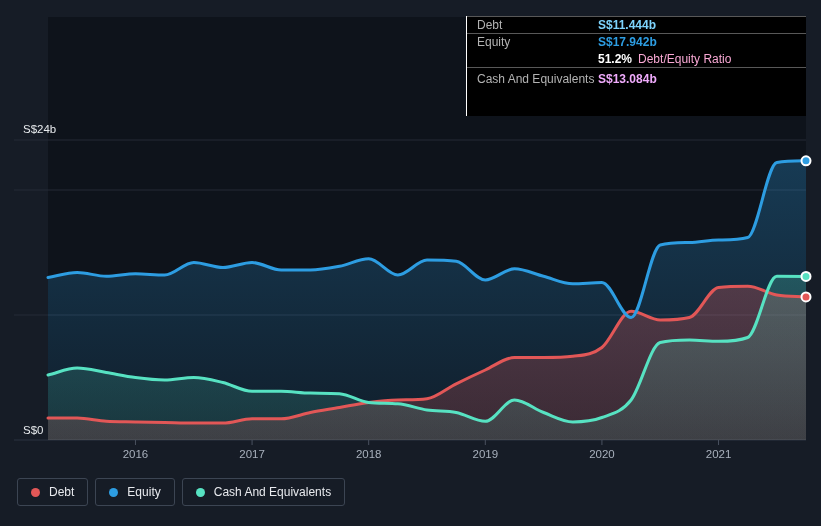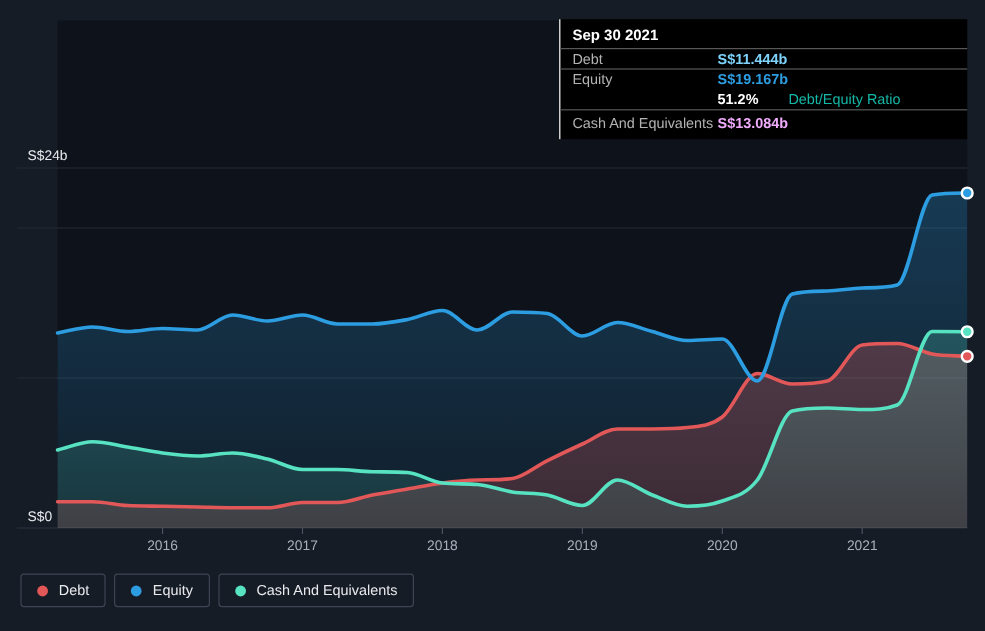--- a/index.html
+++ b/index.html
@@ -9,21 +9,21 @@
   
   .tooltip{position:absolute;left:466px;top:16px;width:340px;height:100px;background:#000;
     border-left:1px solid #ffffff;box-sizing:border-box;color:#b9b9b9;font-size:12px;z-index:5;}
   .tooltip .t-title{font-weight:bold;color:#fff;font-size:12.5px;padding:6px 10px 4px 10px;}
   .tooltip .t-row{display:flex;align-items:center;height:16px;padding:0 10px;border-top:1px solid #585858;}
   .tooltip .t-row.no-sep{border-top:none;height:17px;text-align:right;}
   .tooltip .t-row.tall{height:21px;}
   .tooltip .t-label{width:121px;flex:0 0 auto;color:#b3b3b3;}
   .tooltip .t-value{font-weight:bold;}
   .tooltip .t-ratio-val{color:#fff;font-weight:bold;margin-right:6px;}
-  .tooltip .t-ratio-label{color:#14b8a6;margin-left:19px;}
+  .tooltip .t-ratio-label{color:#f9a8d4;}
   
   .legend{position:absolute;left:17px;top:478px;display:flex;gap:7px;z-index:4;}
   .legend .item{display:flex;align-items:center;gap:9px;height:28px;padding:0 13px;
     border:1px solid #3c4553;border-radius:3px;background:transparent;color:#e8eaee;
     font-size:12px;cursor:pointer;box-sizing:border-box;}
   .legend .dot{width:9px;height:9px;border-radius:50%;flex:0 0 auto;}
 </style>
 </head>
 <body>
 
@@ -68,28 +68,27 @@
       <path d="M48.0,375.0C57.7,372.7,67.4,368.1,77.2,368.1C86.9,368.1,96.6,370.9,106.3,372.5C116.0,374.1,125.7,376.3,135.5,377.5C145.2,378.8,154.9,380.0,164.6,380.0C174.3,380.0,184.1,377.5,193.8,377.5C203.5,377.5,213.2,380.2,222.9,382.5C232.6,384.8,242.4,391.3,252.1,391.3C261.8,391.3,271.5,391.3,281.2,391.3C290.9,391.3,300.7,393.0,310.4,393.1C320.1,393.3,329.8,393.1,339.5,393.8C349.3,394.4,359.0,401.5,368.7,402.5C378.4,403.5,388.1,403.0,397.8,403.8C407.6,404.5,417.3,408.5,427.0,410.0C436.7,411.5,446.4,410.6,456.2,412.5C465.9,414.4,475.6,421.3,485.3,421.3C495.0,421.3,504.7,400.0,514.5,400.0C524.2,400.0,533.9,408.9,543.6,412.5C553.3,416.1,563.1,421.9,572.8,421.9C582.5,421.9,592.2,421.1,601.9,417.5C611.6,413.9,621.4,412.5,631.1,400.0C640.8,387.5,650.5,345.0,660.2,342.5C669.9,340.0,679.7,340.0,689.4,340.0C699.1,340.0,708.8,341.3,718.5,341.3C728.3,341.3,738.0,341.3,747.7,337.5C757.4,333.8,767.1,276.3,776.8,276.3C786.6,276.3,796.3,276.4,806.0,276.4L806.0,440L48.0,440Z" fill="url(#gC)"></path>
       <path d="M48.0,418.1C57.7,418.1,67.4,418.1,77.2,418.1C86.9,418.1,96.6,420.7,106.3,421.3C116.0,421.8,125.7,421.7,135.5,421.9C145.2,422.1,154.9,422.3,164.6,422.5C174.3,422.7,184.1,423.1,193.8,423.1C203.5,423.1,213.2,423.1,222.9,423.1C232.6,423.1,242.4,418.8,252.1,418.8C261.8,418.8,271.5,418.8,281.2,418.8C290.9,418.8,300.7,414.4,310.4,412.5C320.1,410.6,329.8,409.2,339.5,407.5C349.3,405.8,359.0,403.8,368.7,402.5C378.4,401.3,388.1,400.3,397.8,400.0C407.6,399.7,417.3,400.0,427.0,398.8C436.7,397.5,446.4,388.5,456.2,383.8C465.9,379.0,475.6,374.4,485.3,370.0C495.0,365.6,504.7,357.5,514.5,357.5C524.2,357.5,533.9,357.5,543.6,357.5C553.3,357.5,563.1,357.5,572.8,356.3C582.5,355.0,592.2,355.0,601.9,347.5C611.6,340.0,621.4,311.3,631.1,311.3C640.8,311.3,650.5,320.0,660.2,320.0C669.9,320.0,679.7,320.0,689.4,317.5C699.1,315.0,708.8,288.8,718.5,287.5C728.3,286.3,738.0,286.3,747.7,286.3C757.4,286.3,767.1,293.2,776.8,295.0C786.6,296.8,796.3,296.3,806.0,296.9" fill="none" stroke="#e25757" stroke-width="3" stroke-linejoin="round" stroke-linecap="round"></path>
       <path d="M48.0,375.0C57.7,372.7,67.4,368.1,77.2,368.1C86.9,368.1,96.6,370.9,106.3,372.5C116.0,374.1,125.7,376.3,135.5,377.5C145.2,378.8,154.9,380.0,164.6,380.0C174.3,380.0,184.1,377.5,193.8,377.5C203.5,377.5,213.2,380.2,222.9,382.5C232.6,384.8,242.4,391.3,252.1,391.3C261.8,391.3,271.5,391.3,281.2,391.3C290.9,391.3,300.7,393.0,310.4,393.1C320.1,393.3,329.8,393.1,339.5,393.8C349.3,394.4,359.0,401.5,368.7,402.5C378.4,403.5,388.1,403.0,397.8,403.8C407.6,404.5,417.3,408.5,427.0,410.0C436.7,411.5,446.4,410.6,456.2,412.5C465.9,414.4,475.6,421.3,485.3,421.3C495.0,421.3,504.7,400.0,514.5,400.0C524.2,400.0,533.9,408.9,543.6,412.5C553.3,416.1,563.1,421.9,572.8,421.9C582.5,421.9,592.2,421.1,601.9,417.5C611.6,413.9,621.4,412.5,631.1,400.0C640.8,387.5,650.5,345.0,660.2,342.5C669.9,340.0,679.7,340.0,689.4,340.0C699.1,340.0,708.8,341.3,718.5,341.3C728.3,341.3,738.0,341.3,747.7,337.5C757.4,333.8,767.1,276.3,776.8,276.3C786.6,276.3,796.3,276.4,806.0,276.4" fill="none" stroke="#57e2c2" stroke-width="3" stroke-linejoin="round" stroke-linecap="round"></path>
       <path d="M48.0,277.5C57.7,275.8,67.4,272.5,77.2,272.5C86.9,272.5,96.6,276.3,106.3,276.3C116.0,276.3,125.7,273.8,135.5,273.8C145.2,273.8,154.9,275.0,164.6,275.0C174.3,275.0,184.1,262.5,193.8,262.5C203.5,262.5,213.2,267.5,222.9,267.5C232.6,267.5,242.4,262.5,252.1,262.5C261.8,262.5,271.5,270.0,281.2,270.0C290.9,270.0,300.7,270.0,310.4,270.0C320.1,270.0,329.8,268.1,339.5,266.3C349.3,264.4,359.0,258.8,368.7,258.8C378.4,258.8,388.1,275.0,397.8,275.0C407.6,275.0,417.3,260.0,427.0,260.0C436.7,260.0,446.4,260.0,456.2,261.3C465.9,262.5,475.6,280.0,485.3,280.0C495.0,280.0,504.7,268.8,514.5,268.8C524.2,268.8,533.9,273.8,543.6,276.3C553.3,278.8,563.1,283.8,572.8,283.8C582.5,283.8,592.2,282.5,601.9,282.5C611.6,282.5,621.4,317.5,631.1,317.5C640.8,317.5,650.5,247.5,660.2,245.0C669.9,242.5,679.7,242.7,689.4,242.5C699.1,242.3,708.8,240.2,718.5,240.0C728.3,239.8,738.0,240.0,747.7,237.5C757.4,235.0,767.1,164.2,776.8,162.5C786.6,160.8,796.3,160.9,806.0,160.8" fill="none" stroke="#2d9de2" stroke-width="3" stroke-linejoin="round" stroke-linecap="round"></path>
       <circle cx="806" cy="160.8125" r="4.5" fill="#2d9de2" stroke="#ffffff" stroke-width="2"></circle>
       <circle cx="806" cy="276.45" r="4.5" fill="#57e2c2" stroke="#ffffff" stroke-width="2"></circle>
       <circle cx="806" cy="296.95" r="4.5" fill="#e25757" stroke="#ffffff" stroke-width="2"></circle>
     </svg>
 
   <div class="tooltip">
-    <div class="t-title">Sep 30 2021</div>
     <div class="t-row">
       <span class="t-label">Debt</span>
       <span class="t-value" id="tt-debt" style="color: #7dd3fc;">S$11.444b</span>
     </div>
     <div class="t-row">
       <span class="t-label">Equity</span>
-      <span class="t-value" id="tt-equity" style="color: rgb(45, 157, 226);">S$19.167b</span>
+      <span class="t-value" id="tt-equity" style="color: rgb(45, 157, 226);">S$17.942b</span>
     </div>
     <div class="t-row no-sep">
       <span class="t-label"></span>
       <span class="t-ratio-val">51.2%</span>
       <span class="t-ratio-label">Debt/Equity Ratio</span>
     </div>
     <div class="t-row tall">
       <span class="t-label">Cash And Equivalents</span>
       <span class="t-value" id="tt-cash" style="color: #f0abfc;">S$13.084b</span>
     </div>

